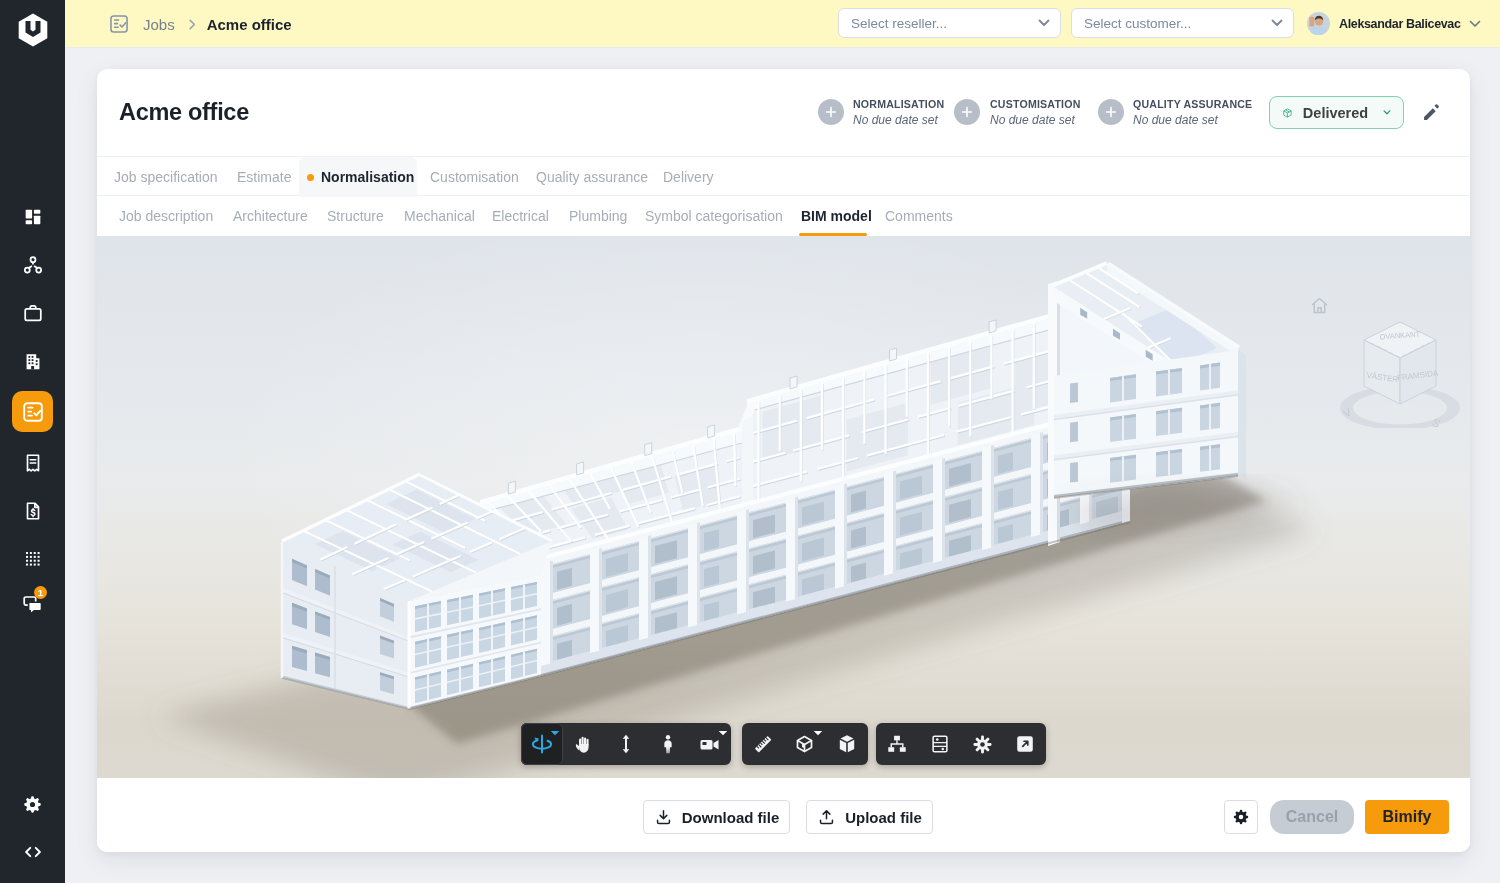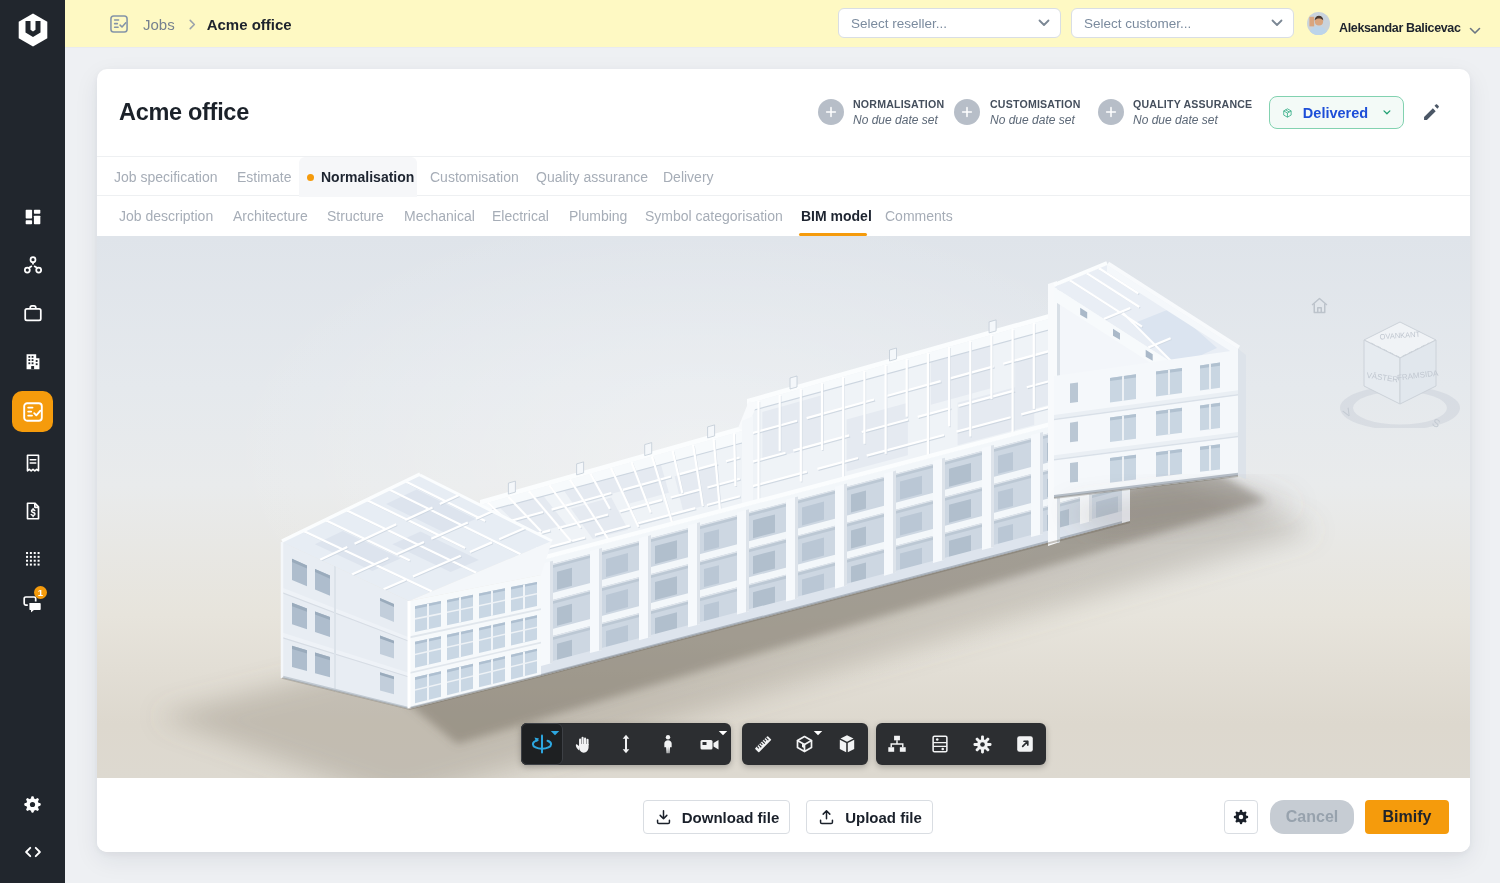--- a/index.html
+++ b/index.html
@@ -9,30 +9,30 @@
 #sb{position:absolute;left:0;top:0;width:65px;height:883px;background:#21262d;z-index:40}
 .nv{position:absolute;left:0;width:65px;height:44px;display:flex;align-items:center;justify-content:center}
 #navact{position:absolute;left:12px;top:391px;width:41px;height:41px;background:#f59b0c;border-radius:10px;display:flex;align-items:center;justify-content:center}
 #badge{position:absolute;left:34px;top:586px;width:13px;height:13px;background:#f59b0c;border-radius:50%;color:#fff;font-size:9.5px;font-weight:700;display:flex;align-items:center;justify-content:center;z-index:2}
 
 #tb{position:absolute;left:65px;top:0;width:1435px;height:48px;background:#fef9c3;border-bottom:1px solid #e9ebef;z-index:30}
 #bc{position:absolute;left:43px;top:13px;display:flex;align-items:center}
 #bc .jobs{font-size:15px;color:#76818f;margin-left:13px}
 #bc .ttl{font-size:15px;font-weight:700;color:#1d232d}
 .sel{position:absolute;top:8px;height:30px;border:1px solid #d9dee4;border-radius:6px;background:#fff;display:flex;align-items:center;justify-content:space-between;padding:0 10px 0 12px;font-size:13.5px;color:#7b8b9e}
-#usr{position:absolute;left:1242px;top:12px;display:flex;align-items:flex-end;white-space:nowrap}
+#usr{position:absolute;left:1242px;top:12px;display:flex;align-items:center;white-space:nowrap}
 #usr .nm{font-size:12.5px;letter-spacing:-.35px;font-weight:600;color:#1d232d;margin:0 8px 0 9px;white-space:nowrap}
 
 #card{position:absolute;left:97px;top:69px;width:1373px;height:783px;background:#fff;border-radius:10px;box-shadow:0 8px 24px rgba(30,40,60,.08),0 2px 6px rgba(30,40,60,.05);z-index:10}
 #h1{position:absolute;left:22px;top:30px;font-size:23.5px;font-weight:700;color:#1b2129;letter-spacing:-.3px}
 .stc{position:absolute;top:30px;width:26px;height:26px;background:#b7bec8;border-radius:50%;display:flex;align-items:center;justify-content:center}
 .stt{position:absolute;top:29px}
 .stt .l1{font-size:10.6px;font-weight:700;color:#454f5d;letter-spacing:.2px}
 .stt .l2{font-style:italic;font-size:12px;color:#5c6877;margin-top:3px}
-#deliv{position:absolute;left:1172px;top:27px;width:135px;height:33px;border:1px solid #82d2b0;background:#f3faf7;border-radius:8px;display:flex;align-items:center;padding:15px 12px;color:#1d4ed8}
+#deliv{position:absolute;left:1172px;top:27px;width:135px;height:33px;border:1px solid #82d2b0;background:#f3faf7;border-radius:8px;display:flex;align-items:center;padding:15px 12px;color:#404040}
 #deliv .t{font-size:14.5px;font-weight:600;margin:0 15px 0 10px}
 #pencil{position:absolute;left:1324px;top:33px}
 
 #tr1{position:absolute;left:0;top:87px;width:1373px;height:40px;border-top:1px solid #eef0f2;border-bottom:1px solid #eef0f2}
 #tr2{position:absolute;left:0;top:127px;width:1373px;height:40px}
 .tab{position:absolute;top:0;height:40px;display:flex;align-items:center;font-size:14px;color:#a6adb7;font-weight:500;white-space:nowrap}
 .tab.on{color:#1d2430;font-weight:700}
 #pill{position:absolute;left:202px;top:0;width:118px;height:40px;background:#f6f7f9;border-radius:6px 6px 0 0}
 .dot{width:7px;height:7px;border-radius:50%;background:#f59b0c;margin-right:7px}
 #uln{position:absolute;left:702px;top:37px;width:68px;height:3px;background:#f59b0c;border-radius:2px}

